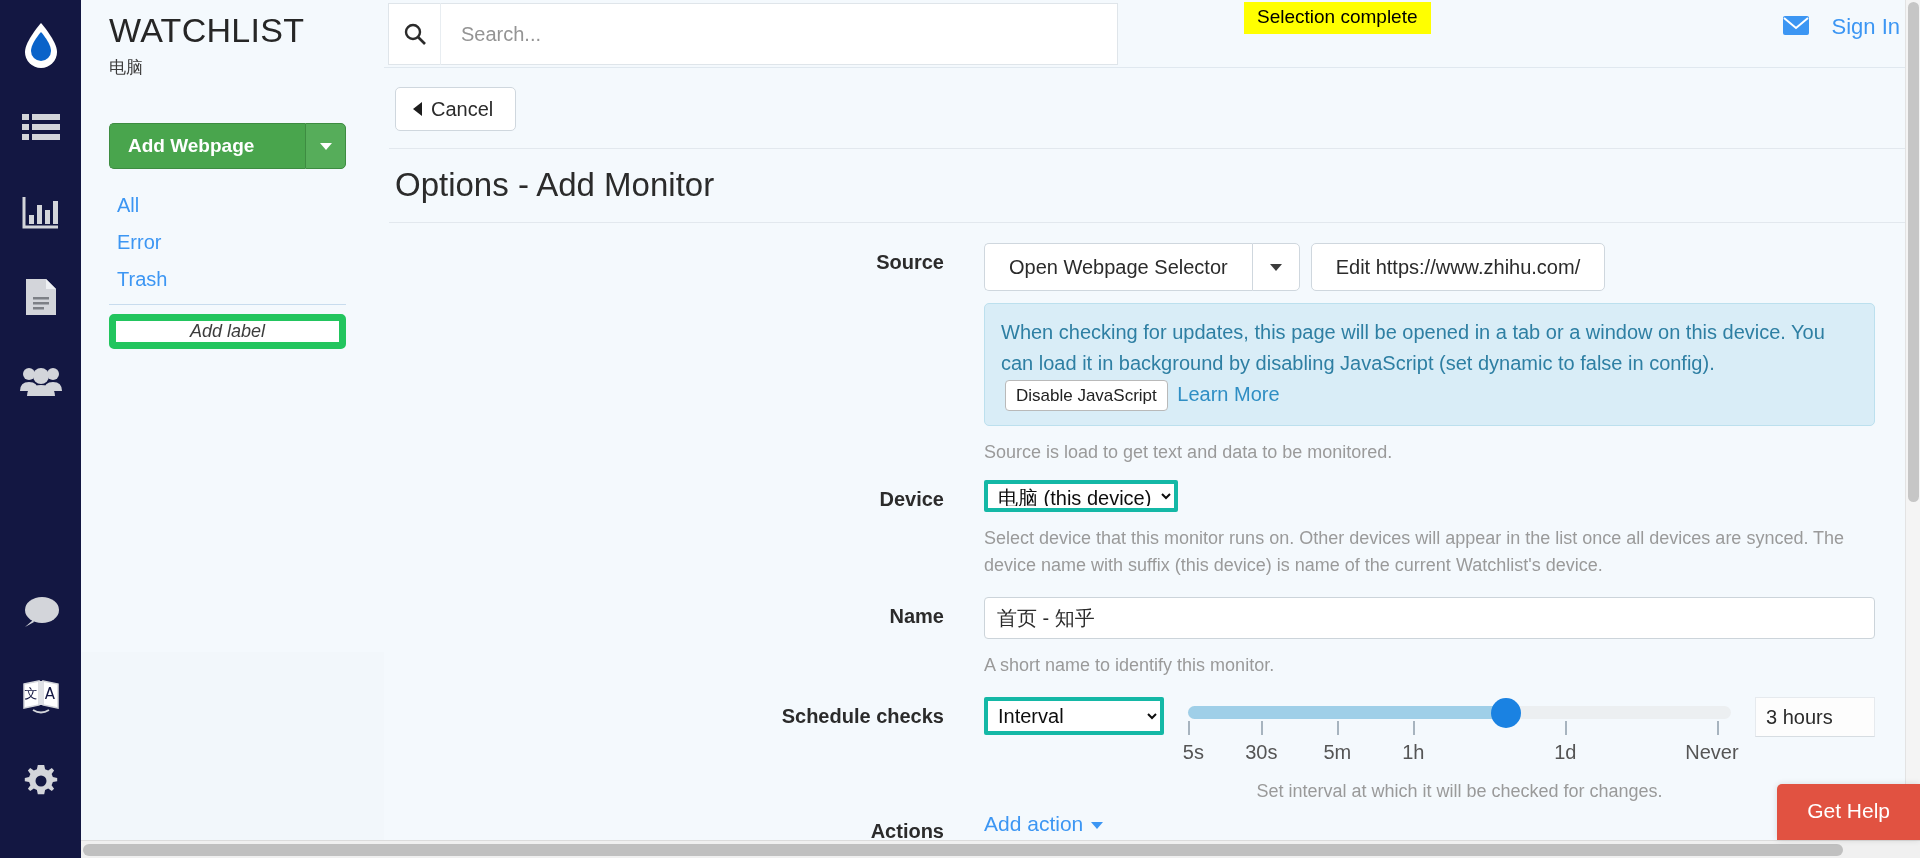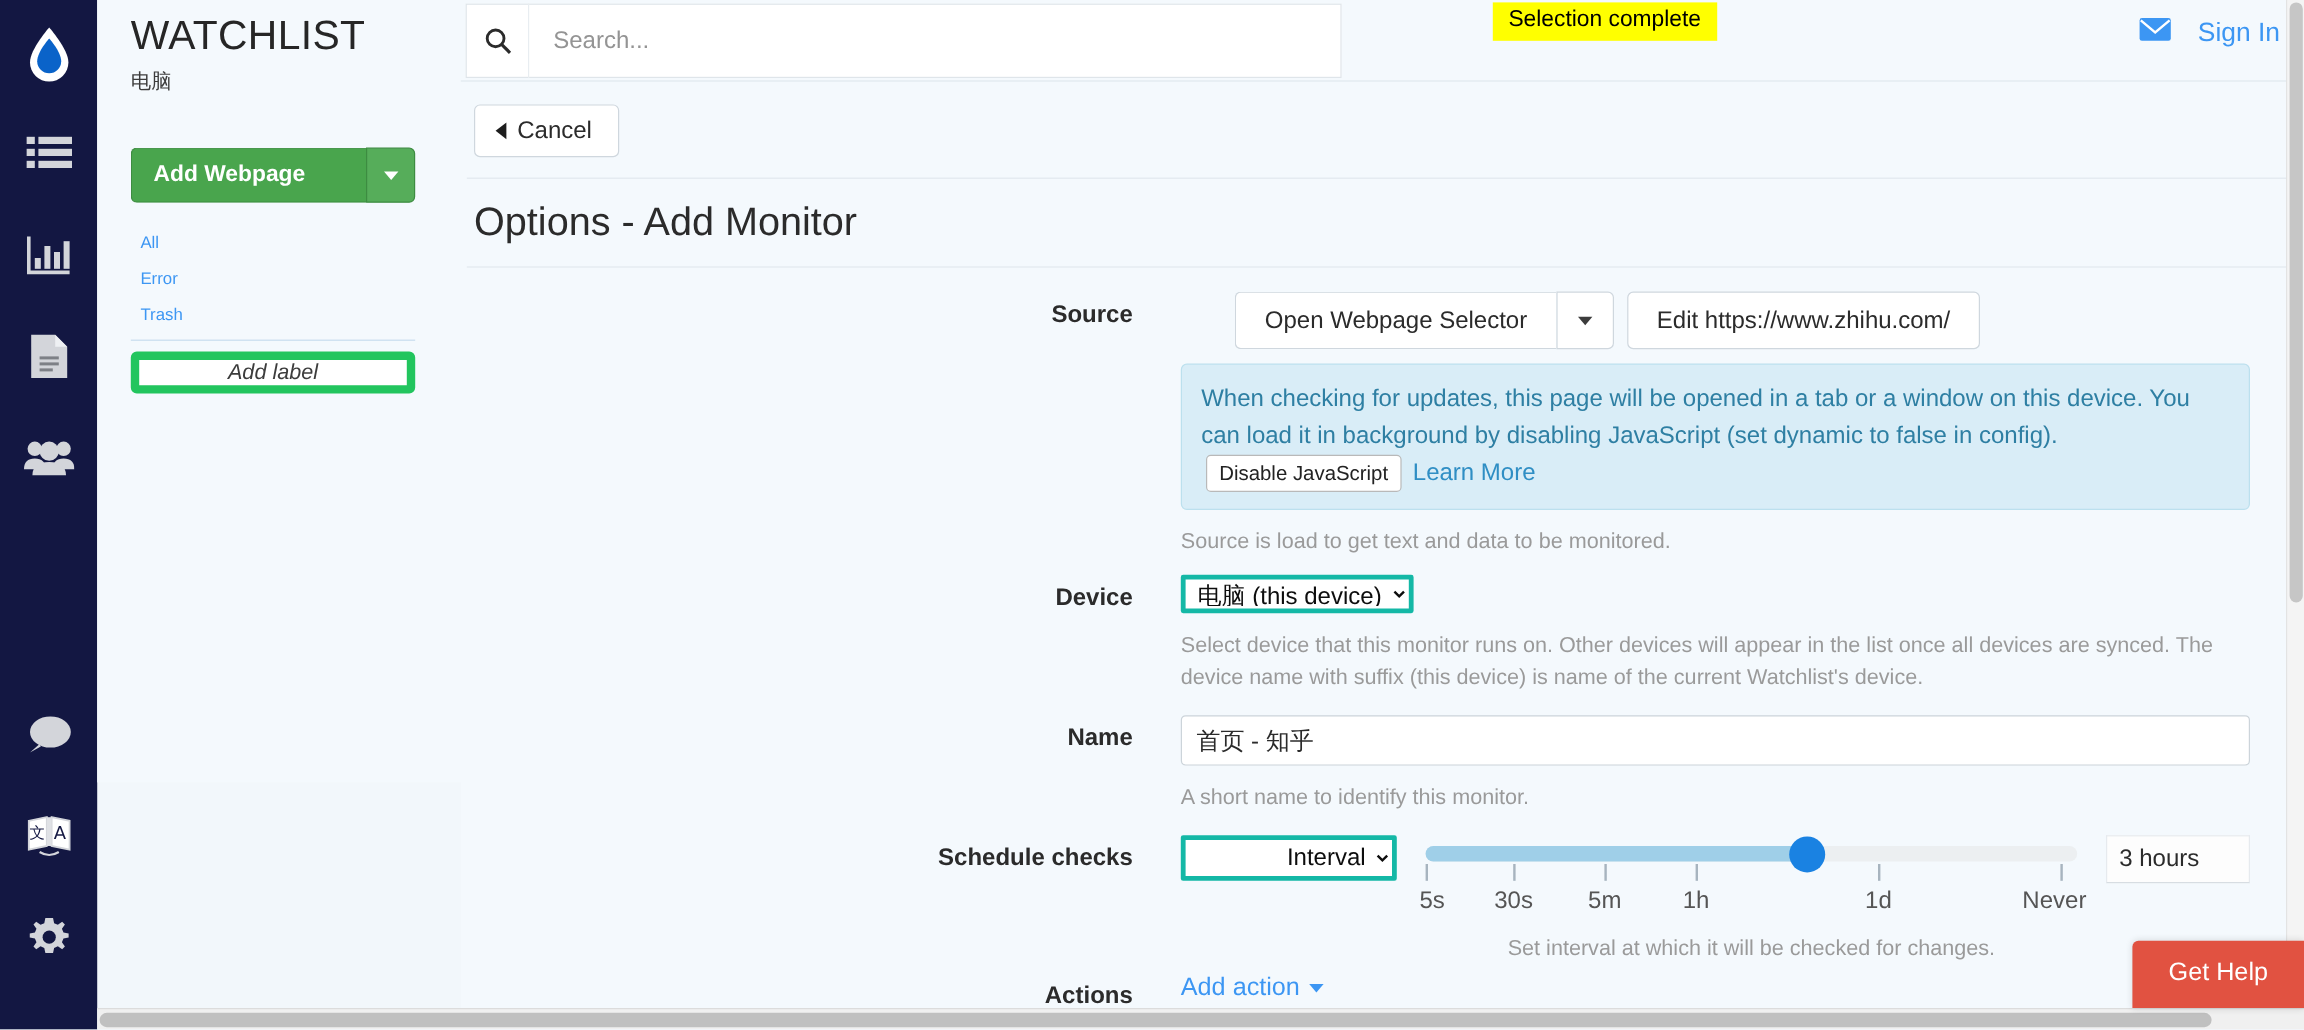--- a/index.html
+++ b/index.html
@@ -64,21 +64,21 @@
     cursor: pointer;
   }
   .caret-down {
     width: 0; height: 0;
     border-left: 6px solid transparent; border-right: 6px solid transparent;
     border-top: 7px solid #fff;
   }
 
   .navlist { margin: 18px 0 0 28px; width: 237px; }
   .navlist a {
-    display: block; color: #3c96f3; font-size: 14px;
+    display: block; color: #3c96f3; font-size: 20px;
     text-decoration: none; padding: 7px 0 7px 8px;
     cursor: pointer;
   }
   .navdivider { border-top: 1px solid #c8dcee; margin: 6px 0 0 0; width: 237px; }
   .addlabel {
     margin: 9px 0 0 28px; width: 237px; height: 35px;
     border: 7px solid #22c55e; background: #fff; border-radius: 5px;
     font-size: 18px; color: #3c3c3c;
     display: flex; align-items: center; justify-content: center;
     cursor: pointer;
@@ -167,21 +167,21 @@
   }
   .row-field { flex: 1 1 auto; min-width: 0; padding-right: 45px; }
 
   .srcline { display: flex; align-items: center; gap: 11px; }
   .btn-outline {
     background: #fff; border: 1px solid #cfd7de; border-radius: 5px;
     height: 48px; display: inline-flex; align-items: center;
     font-size: 20px; color: #2b2b2b; padding: 0 24px; cursor: pointer;
     font-family: "Liberation Sans", sans-serif;
   }
-  .split-left { border-radius: 5px 0 0 5px; border-right: none; margin-left: 45px; }
+  .split-left { border-radius: 5px 0 0 5px; border-right: none; }
   .split-right {
     border-radius: 0 5px 5px 0; width: 48px; padding: 0;
     justify-content: center;
   }
   .caret-dark {
     width: 0; height: 0;
     border-left: 6px solid transparent; border-right: 6px solid transparent;
     border-top: 7px solid #3c3c3c;
   }
 
@@ -200,21 +200,21 @@
   }
   .alert a { color: #2f8ec4; text-decoration: none; cursor: pointer; }
   .helptext { font-size: 18px; color: #9a9a9a; margin-top: 13px; line-height: 1.5; }
 
   .nativeselect {
     font-family: "Liberation Sans", sans-serif;
     font-size: 20px; color: #0d0d0d;
     background: #fff; border: 4px solid #14b8a6; border-radius: 2px;
     height: 32px; padding: 2px 6px;
   }
-  .selwide { width: 180px; height: 38px; font-size: 20px; text-align: right; }
+  .selwide { width: 180px; height: 38px; font-size: 20px; }
 
   .textinput {
     width: 100%; height: 42px;
     border: 1px solid #ccd4da; border-radius: 4px;
     background: #fff; font-size: 20px; color: #2b2b2b;
     padding: 0 12px; outline: none;
     font-family: "Liberation Sans", sans-serif;
   }
 
   

